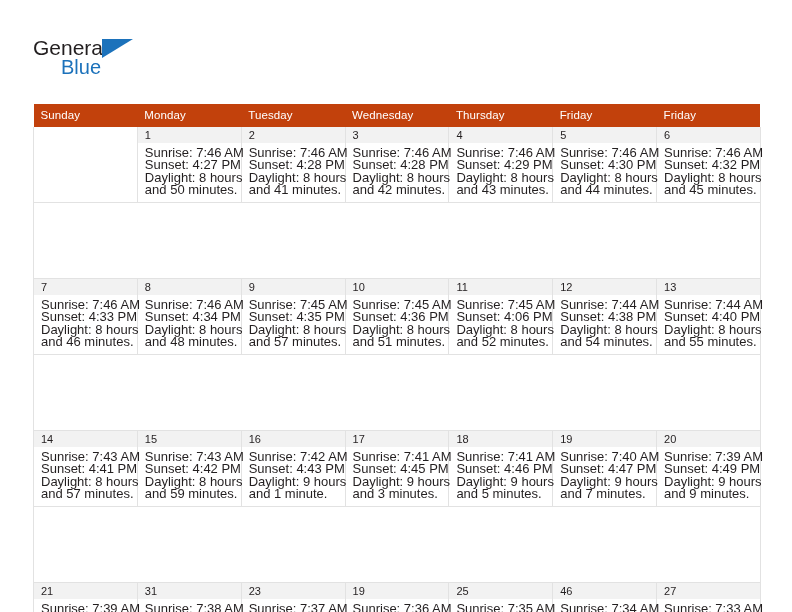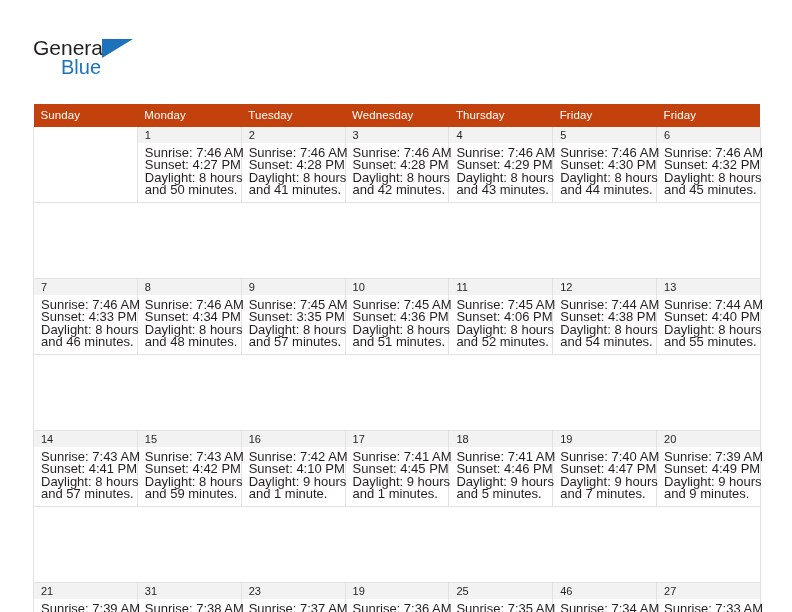--- a/index.html
+++ b/index.html
@@ -262,21 +262,21 @@
               <div>Sunrise: 7:46 AM</div>
               <div>Sunset: 4:34 PM</div>
               <div>Daylight: 8 hours</div>
               <div>and 48 minutes.</div>
             </div>
           </td>
           <td>
             <div class="daynum-band">9</div>
             <div class="cell-body">
               <div>Sunrise: 7:45 AM</div>
-              <div>Sunset: 3:35 PM</div>
+              <div>Sunset: 4:35 PM</div>
               <div>Daylight: 8 hours</div>
               <div>and 57 minutes.</div>
             </div>
           </td>
           <td>
             <div class="daynum-band">10</div>
             <div class="cell-body">
               <div>Sunrise: 7:45 AM</div>
               <div>Sunset: 4:36 PM</div>
               <div>Daylight: 8 hours</div>
@@ -330,32 +330,32 @@
               <div>Sunrise: 7:43 AM</div>
               <div>Sunset: 4:42 PM</div>
               <div>Daylight: 8 hours</div>
               <div>and 59 minutes.</div>
             </div>
           </td>
           <td>
             <div class="daynum-band">16</div>
             <div class="cell-body">
               <div>Sunrise: 7:42 AM</div>
-              <div>Sunset: 4:10 PM</div>
+              <div>Sunset: 4:43 PM</div>
               <div>Daylight: 9 hours</div>
               <div>and 1 minute.</div>
             </div>
           </td>
           <td>
             <div class="daynum-band">17</div>
             <div class="cell-body">
               <div>Sunrise: 7:41 AM</div>
               <div>Sunset: 4:45 PM</div>
               <div>Daylight: 9 hours</div>
-              <div>and 1 minutes.</div>
+              <div>and 3 minutes.</div>
             </div>
           </td>
           <td>
             <div class="daynum-band">18</div>
             <div class="cell-body">
               <div>Sunrise: 7:41 AM</div>
               <div>Sunset: 4:46 PM</div>
               <div>Daylight: 9 hours</div>
               <div>and 5 minutes.</div>
             </div>

